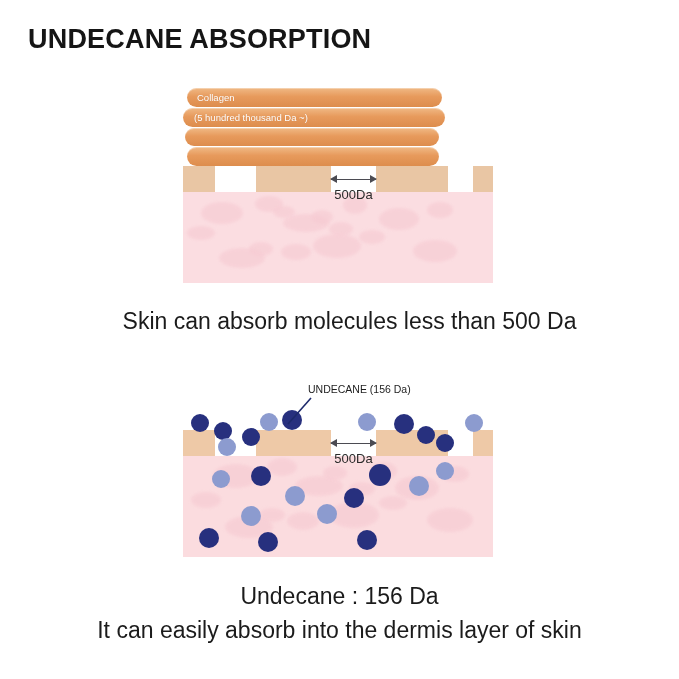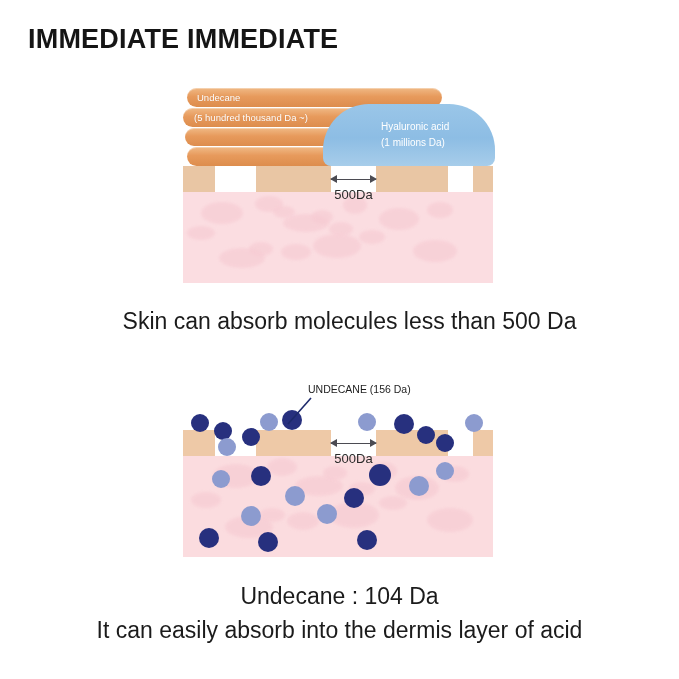--- a/index.html
+++ b/index.html
@@ -194,37 +194,33 @@
     color: #1b1b1b;
     white-space: nowrap;
   }
   #caption-middle { left: 10px; top: 308px; font-size: 23px; }
   #caption-bottom-1 { left: 0; top: 583px; font-size: 23px; }
   #caption-bottom-2 { left: 0; top: 617px; font-size: 23px; }
 </style>
 </head>
 <body>
 
-<div id="page-title">IMMEDIATE IMMEDIATE</div>
+<div id="page-title">UNDECANE ABSORPTION</div>
 
 <div class="diagram" id="diagram-top">
 
   <div class="collagen-stack">
     <div class="collagen-bar b1"></div>
     <div class="collagen-bar b2"></div>
     <div class="collagen-bar b3"></div>
     <div class="collagen-bar b4"></div>
-    <div class="collagen-label l1">Undecane</div>
+    <div class="collagen-label l1">Collagen</div>
     <div class="collagen-label l2">(5 hundred thousand Da ~)</div>
   </div>
 
-  <div class="ha-blob">
-    <div class="ha-text">Hyaluronic acid</div>
-    <div class="ha-text" style="top:31px;">(1 millions Da)</div>
-  </div>
 
   <div class="corneum">
     <div class="corneum-block cb1"></div>
     <div class="corneum-block cb2"></div>
     <div class="corneum-block cb3"></div>
     <div class="corneum-block cb4"></div>
   </div>
 
   <div class="dermis" id="dermis-top">
       <div class="cell" style="left: 18px; top: 10px; width: 42px; height: 22px;"></div>
@@ -315,14 +311,14 @@
     <div class="measure-label">500Da</div>
   </div>
 </div>
 
 <div id="undecane-callout">UNDECANE (156 Da)</div>
 
 <svg id="undecane-leader">
   <line x1="311" y1="398" x2="288" y2="424" stroke="#1d2a6b" stroke-width="1.6"></line>
 </svg>
 
-<div class="caption" id="caption-bottom-1">Undecane : 104 Da</div>
-<div class="caption" id="caption-bottom-2">It can easily absorb into the dermis layer of acid</div>
+<div class="caption" id="caption-bottom-1">Undecane : 156 Da</div>
+<div class="caption" id="caption-bottom-2">It can easily absorb into the dermis layer of skin</div>
 
 </body></html>

